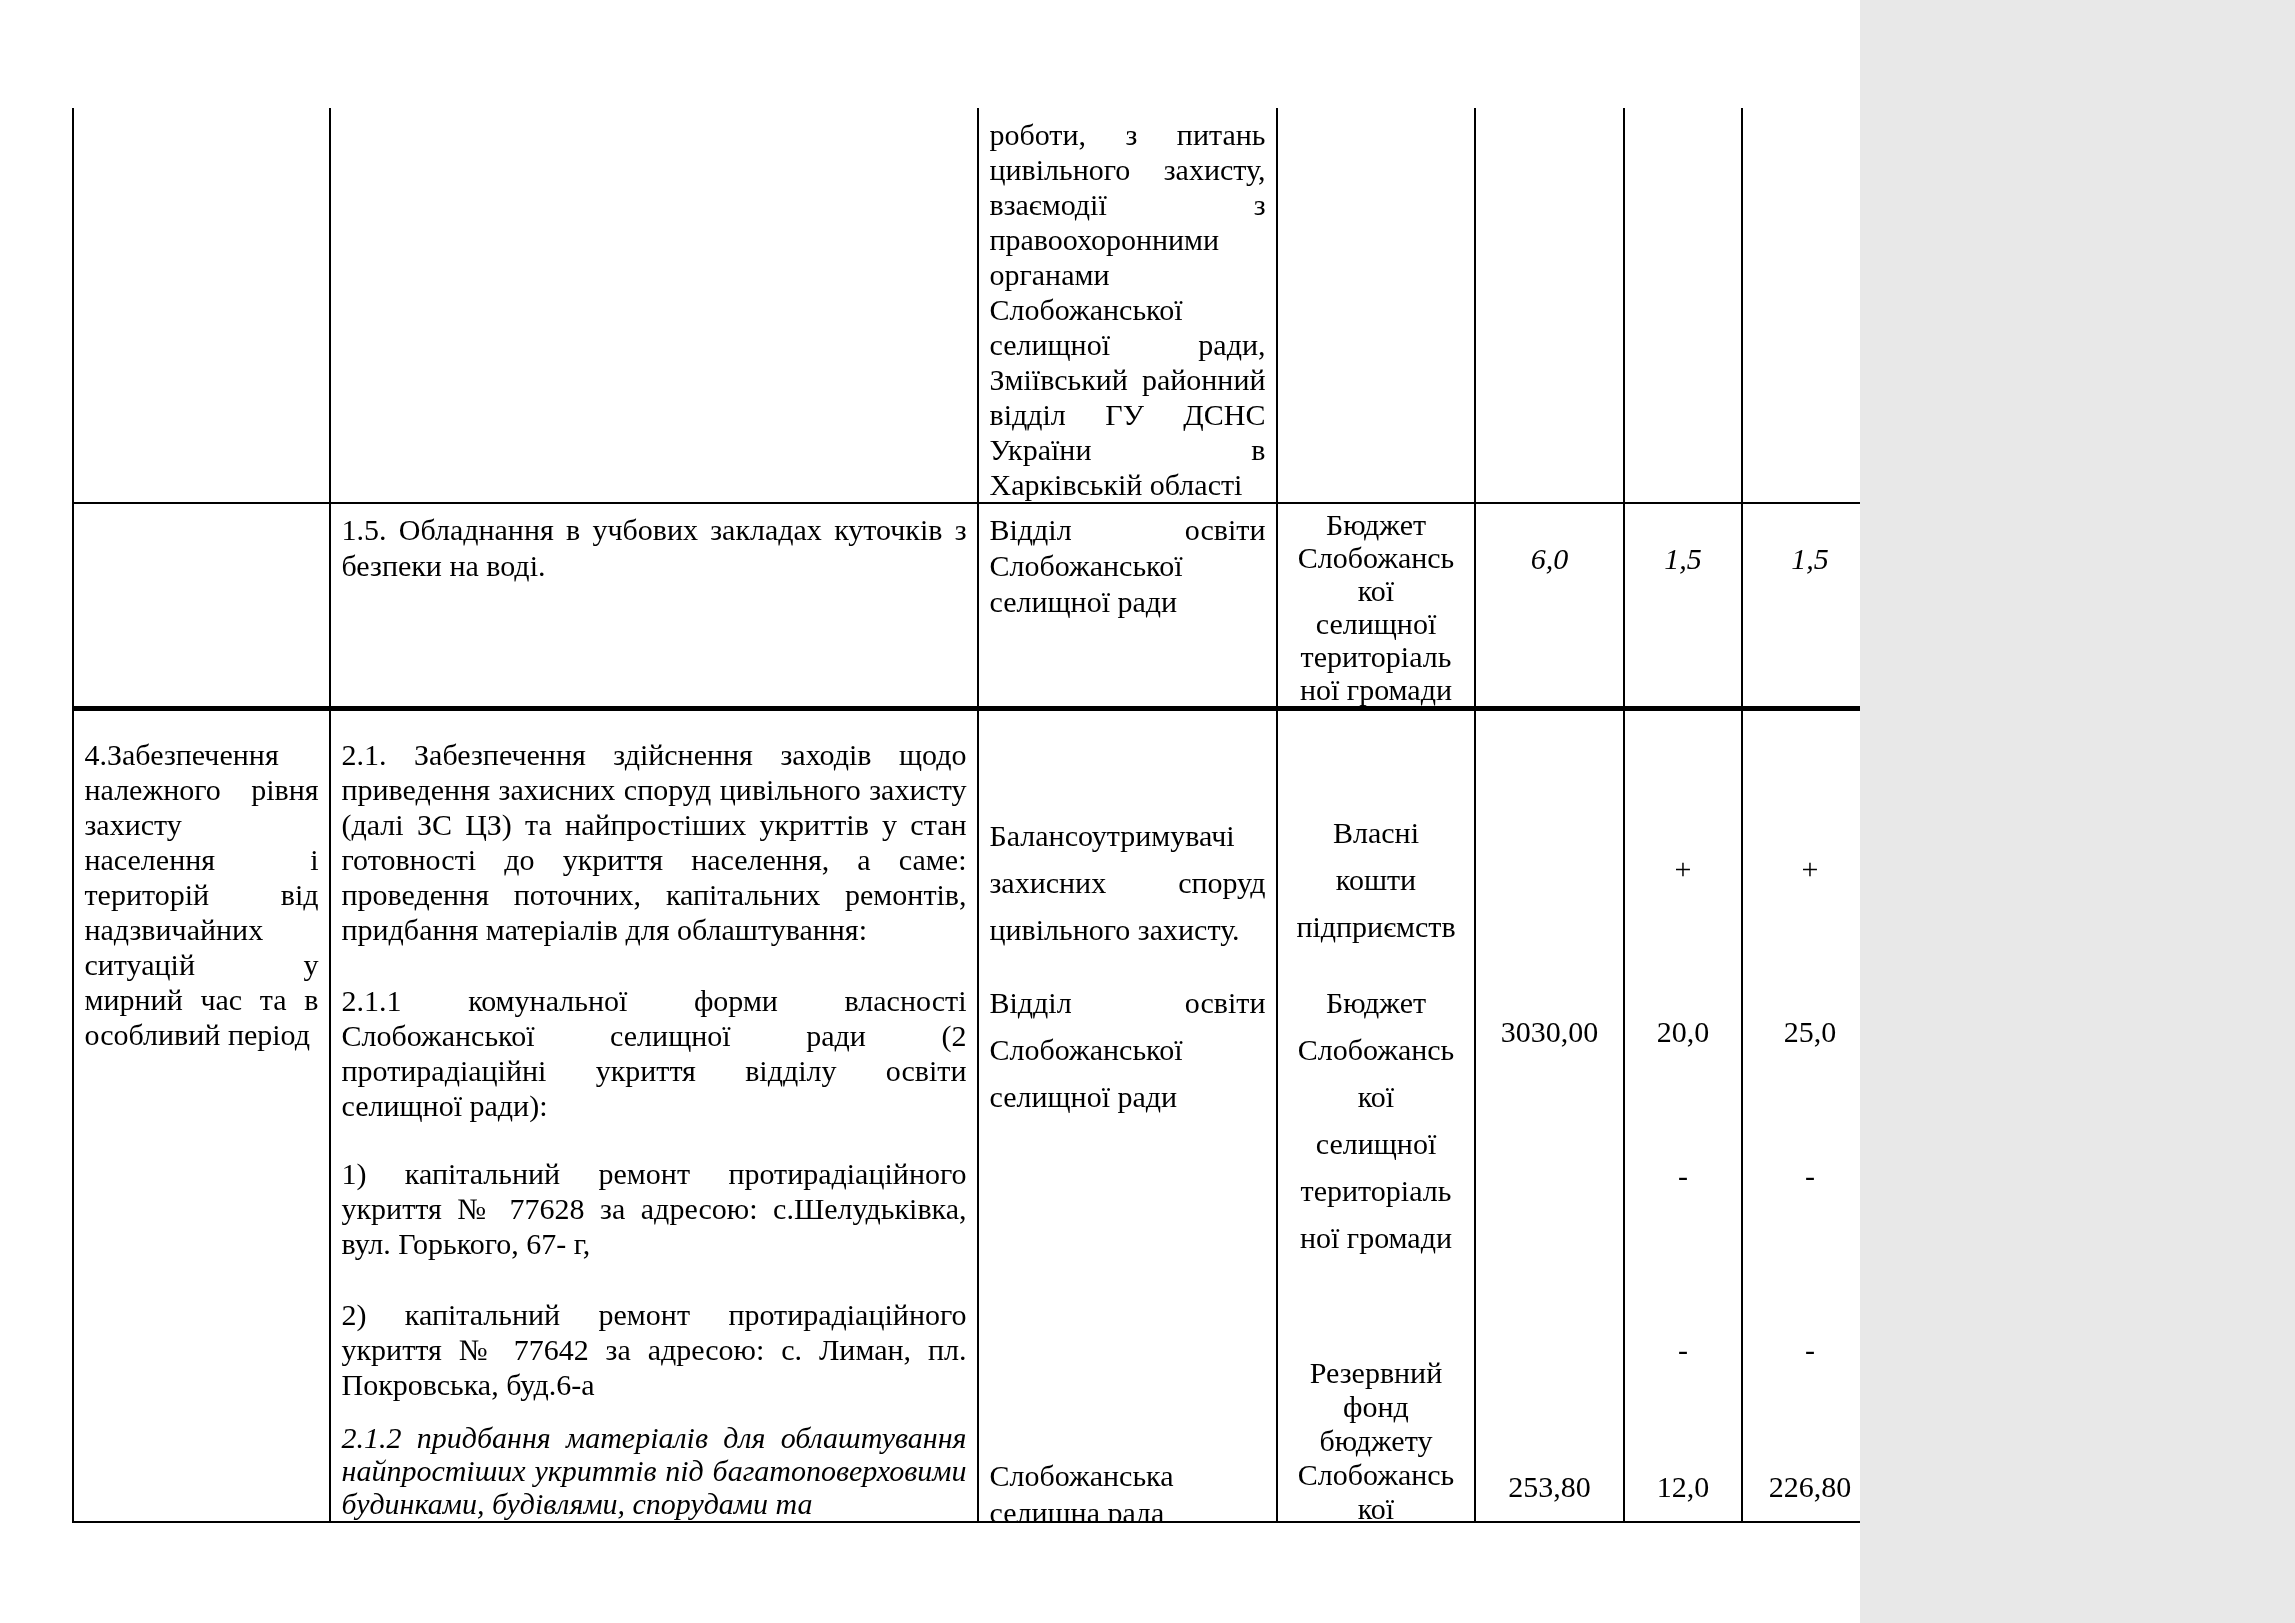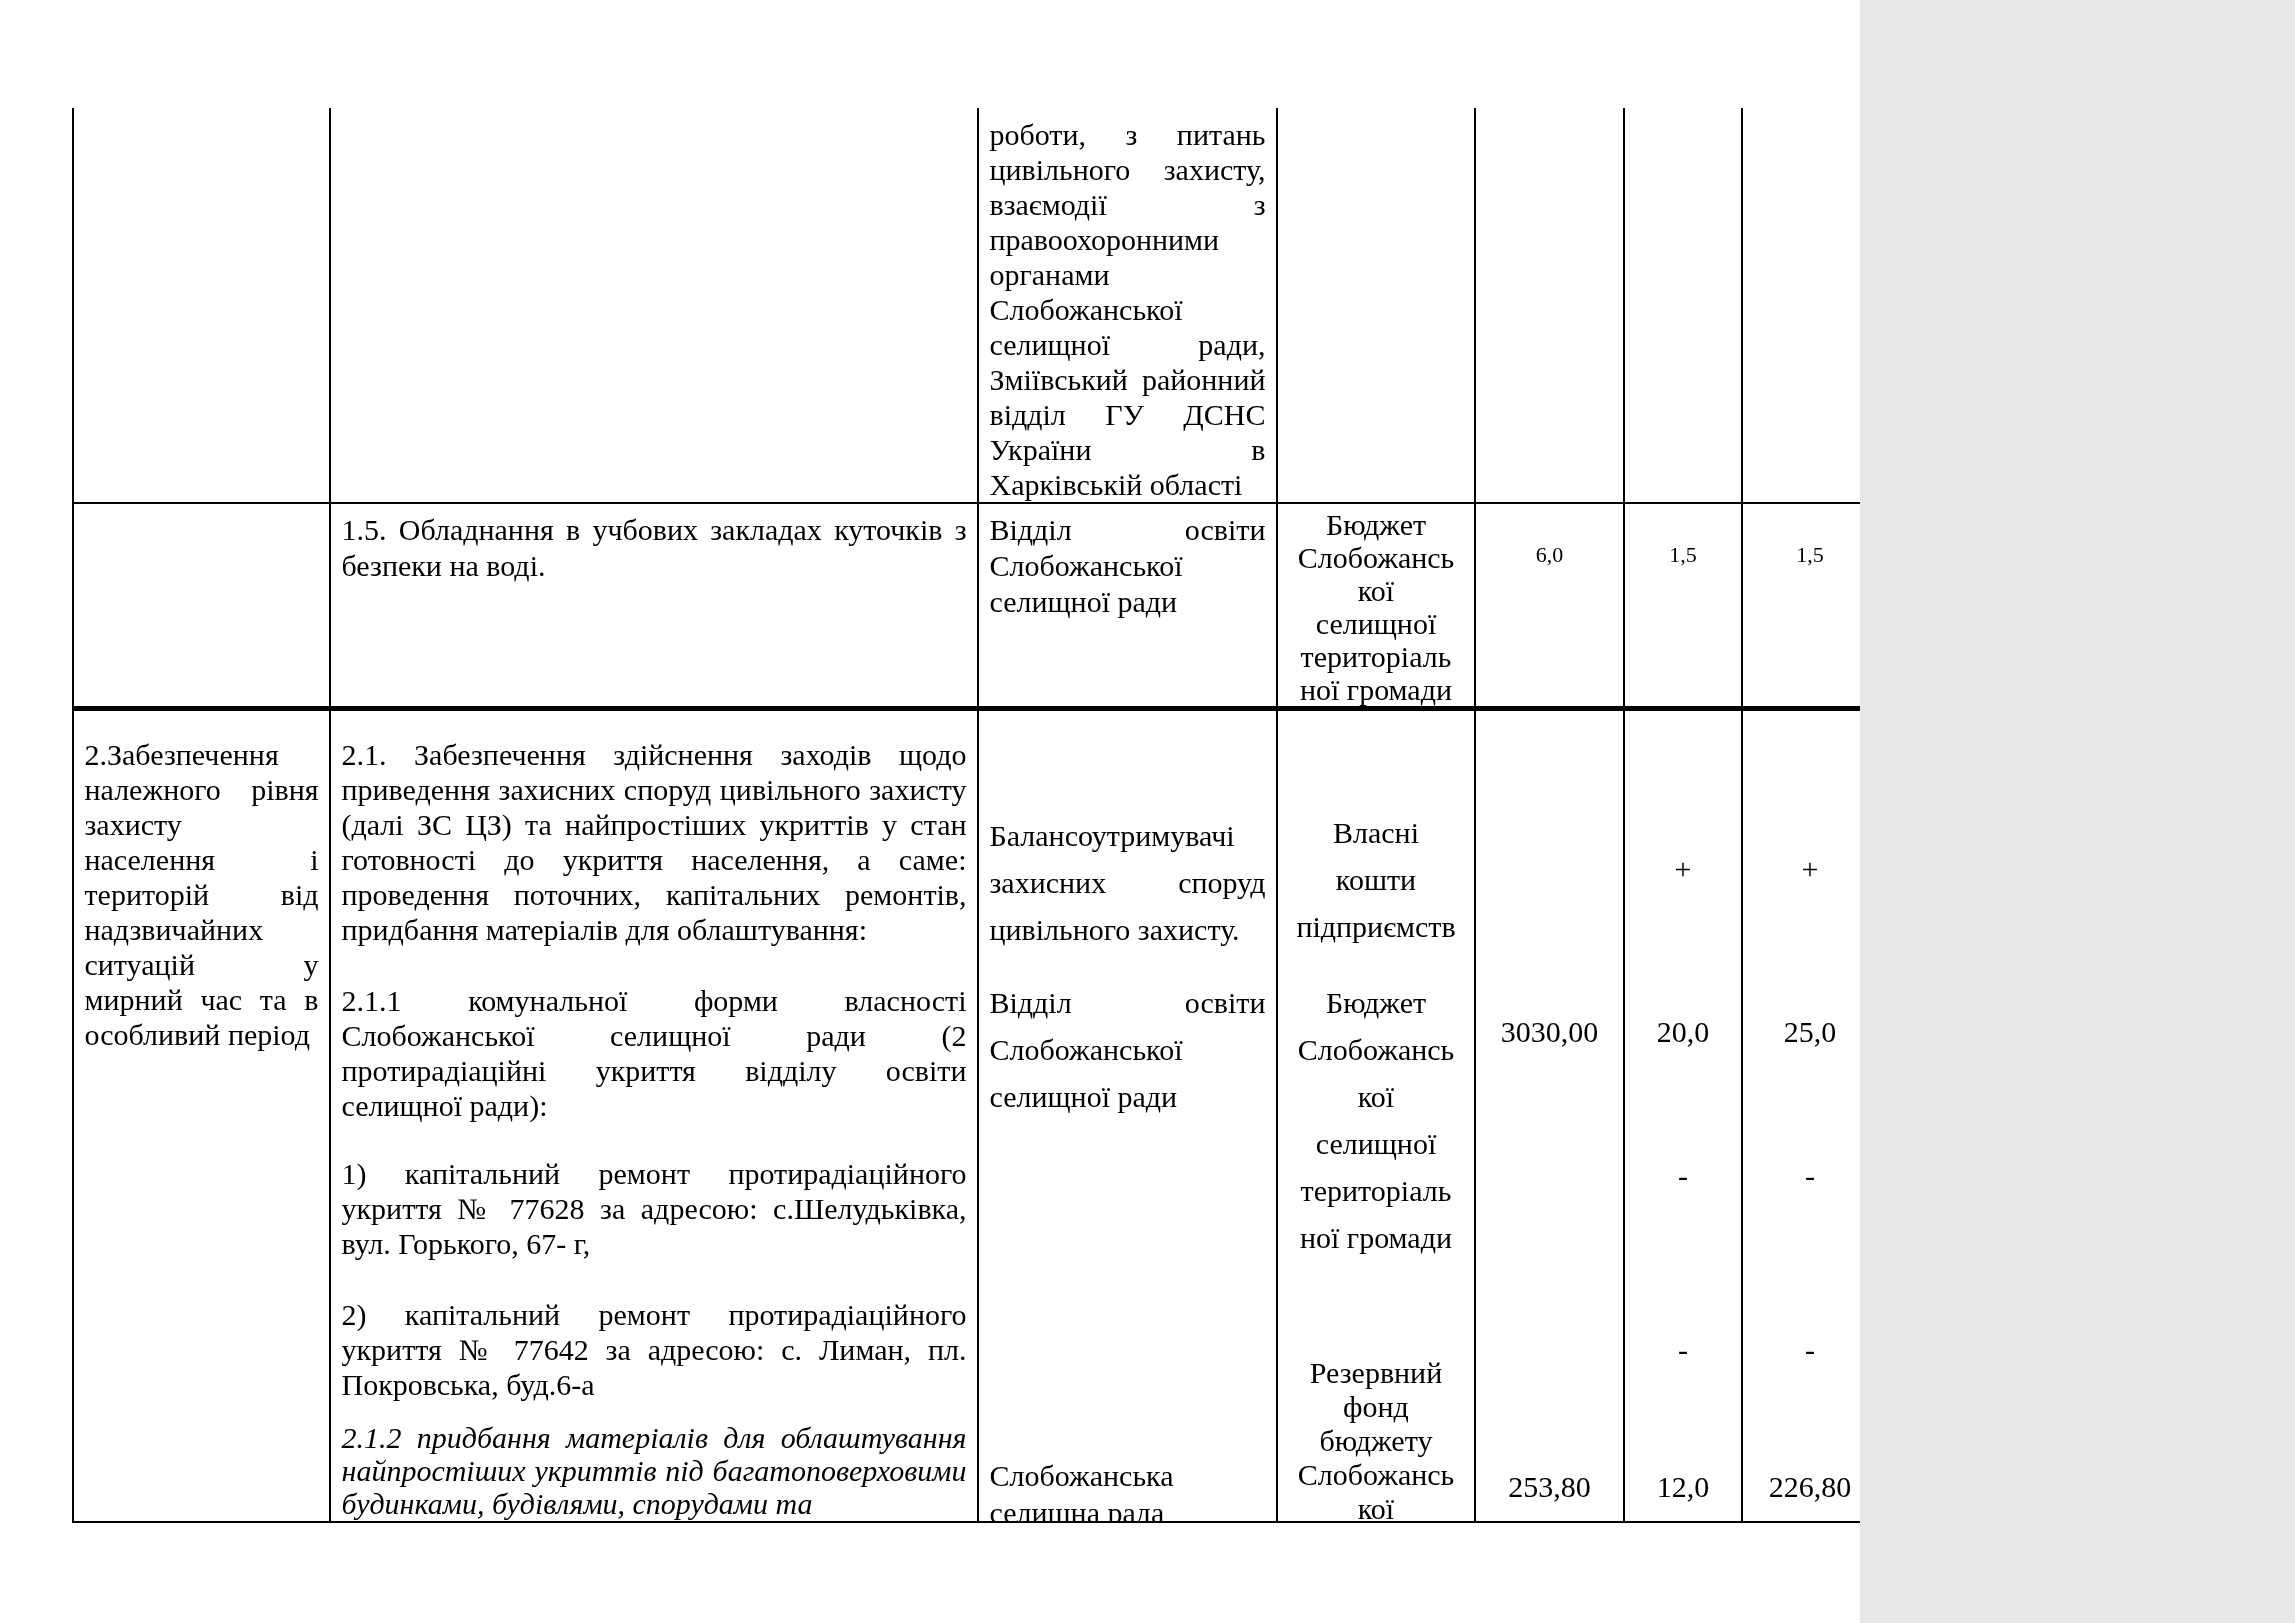--- a/index.html
+++ b/index.html
@@ -8,21 +8,21 @@
   table.doc{position:absolute;left:72px;top:108px;width:2161px;
             border-collapse:collapse;table-layout:fixed;}
   td{border:2.6px solid #000;padding:0;vertical-align:top;overflow:hidden;}
   tr.r1 td{border-top:none;}
   tr.r2 td{border-bottom:5.2px solid #000;}
   tr.r3 td{border-bottom:5.2px solid #000;}
   .para{font-size:30px;line-height:36px;text-align:justify;padding:7.9px 10.5px 0 10.5px;
         word-spacing:normal;hyphens:none;}
   .cont{padding-top:9.2px;line-height:35px;}
   .fund{font-size:30px;line-height:33px;text-align:center;white-space:pre-line;padding-top:3.9px;}
-  .val{font-size:22px;text-align:center;}
+  .val{font-size:30px;text-align:center;font-style:italic;}
   tr.r2 .val{padding-top:38px;}
   td.total-label{font-weight:bold;font-size:29.4px;white-space:nowrap;
                  padding-left:9.2px;vertical-align:middle;}
   tr.r3 .val{font-weight:bold;vertical-align:middle;padding-top:0;}
   .rel{position:relative;height:806px;}
   .abs{position:absolute;left:0;right:0;}
   .jp{font-size:30px;line-height:35px;text-align:justify;padding:0 10.5px;hyphens:none;}
   .cfund{font-size:30px;text-align:center;white-space:pre-line;}
   .num{font-size:30px;text-align:center;}
   .lh72{line-height:47px;}
@@ -85,21 +85,21 @@
       <td class="val">1,5</td>
       <td class="val">1,0</td>
       <td class="val">1,0</td>
       <td class="val">1,0</td>
     </tr>
 
 
     <tr class="r4" style="height:813px">
       <td>
         <div class="rel">
-          <div class="abs jp" style="top:26px">2.Забезпечення належного рівня захисту населення і територій від надзвичайних ситуацій у мирний час та в особливий період</div>
+          <div class="abs jp" style="top:26px">4.Забезпечення належного рівня захисту населення і територій від надзвичайних ситуацій у мирний час та в особливий період</div>
         </div>
       </td>
       <td>
         <div class="rel">
           <div class="abs jp" style="top:26px">2.1. Забезпечення здійснення заходів щодо приведення захисних споруд цивільного захисту (далі ЗС ЦЗ) та найпростіших укриттів у стан готовності до укриття населення, а саме: проведення поточних, капітальних ремонтів, придбання матеріалів для облаштування:</div>
           <div class="abs jp" style="top:272px">2.1.1 комунальної форми власності Слобожанської селищної ради (2 протирадіаційні укриття відділу освіти селищної ради):</div>
           <div class="abs jp" style="top:445px">1) капітальний ремонт протирадіаційного укриття № 77628 за адресою: с.Шелудьківка, вул. Горького, 67- г,</div>
           <div class="abs jp" style="top:586px">2) капітальний ремонт протирадіаційного укриття № 77642 за адресою: с. Лиман, пл. Покровська, буд.6-а</div>
           <div class="abs jp lh50" style="top:710px">2.1.2 придбання матеріалів для облаштування найпростіших укриттів під багатоповерховими будинками, будівлями, спорудами та</div>
         </div>

